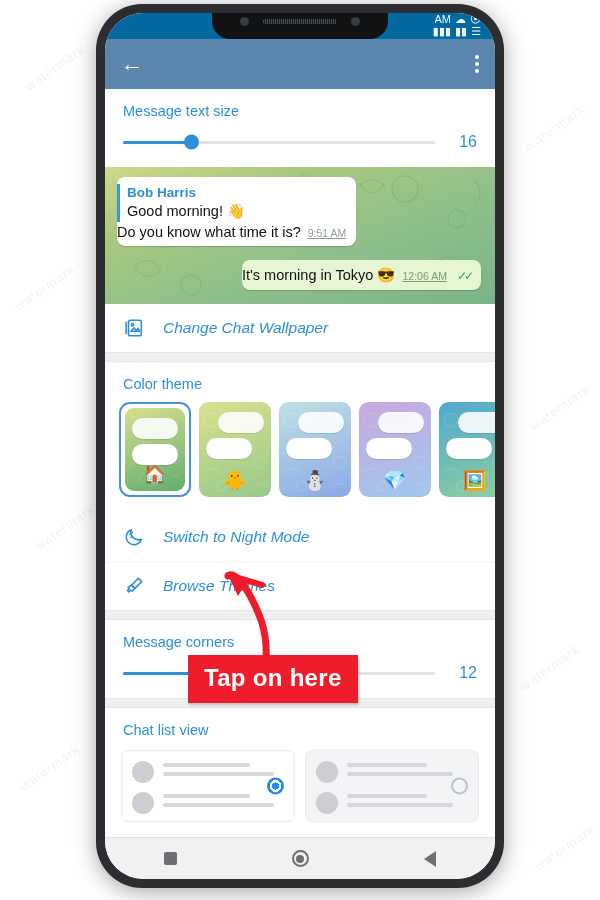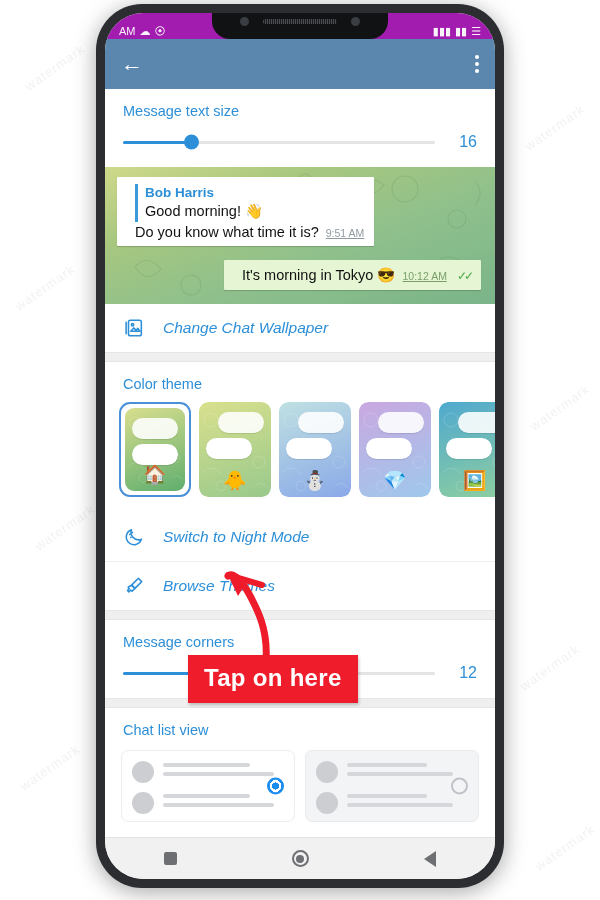--- a/index.html
+++ b/index.html
@@ -42,28 +42,29 @@
     width: 100%; height: 100%;
     background: #ffffff;
     border-radius: 38px;
     overflow: hidden;
   }
 
   
   #statusbar {
     position: relative;
     height: 26px;
-    background: #a21caf;
+    background: #0369a1;
     color: #ffffff;
     font-size: 11px;
     display: flex;
     align-items: flex-end;
     justify-content: space-between;
     padding: 0 14px 1px 14px;
     overflow: hidden;
+    flex-direction: column;
   }
   #statusbar .sb-left, #statusbar .sb-right {
     display: flex; align-items: center; gap: 4px;
     opacity: .95;
     height: 13px;
     overflow: hidden;
   }
   .sb-glyph { font-size: 11px; line-height: 11px; }
 
   
@@ -177,22 +178,22 @@
     overflow: hidden;
     padding: 10px 12px;
   }
   #chat-preview .doodles {
     position: absolute; inset: 0;
     opacity: .22;
     pointer-events: none;
   }
   .bubble {
     position: relative;
-    border-radius: 1px;
-    padding: 7px 10px 6px 18px;
+    border-radius: 8px;
+    padding: 7px 10px 6px 0;
     font-size: 14.5px;
     color: #111;
     box-shadow: 0 1px 1px rgba(0,0,0,.18);
     display: inline-block;
   }
   .bubble.in { background: #ffffff; max-width: 276px; }
   .bubble.out {
     background: #e6f5d3;
     float: right;
     margin-top: 14px;
@@ -413,21 +414,21 @@
               <span>Do you know what time it is?</span>
               <span class="stamp">9:51 AM</span>
             </div>
           </div>
 
           <div style="clear:both"></div>
 
           <div class="bubble out">
             <div class="msg-line">
               <span>It's morning in Tokyo 😎</span>
-              <span class="stamp sent">10:12 AM</span>
+              <span class="stamp sent">12:06 AM</span>
               <span class="ticks">✓✓</span>
             </div>
           </div>
         </div>
 
         <div class="card">
           <div class="nav-row">
             <span class="ic">
               <svg viewBox="0 0 24 24" fill="none" stroke="currentColor" stroke-width="1.7">
                 <rect x="6" y="3.5" width="14" height="17" rx="2"></rect>

